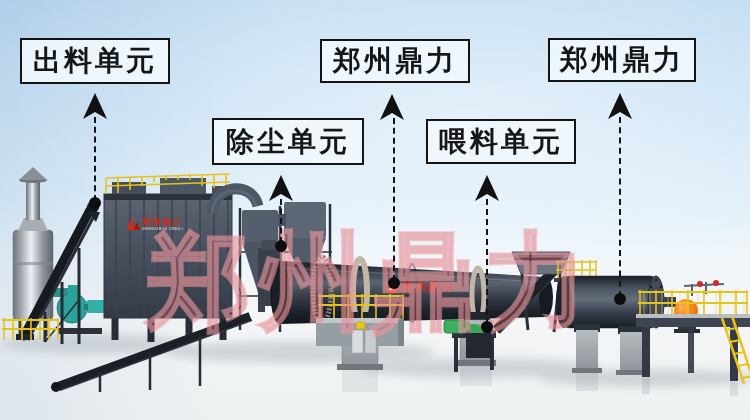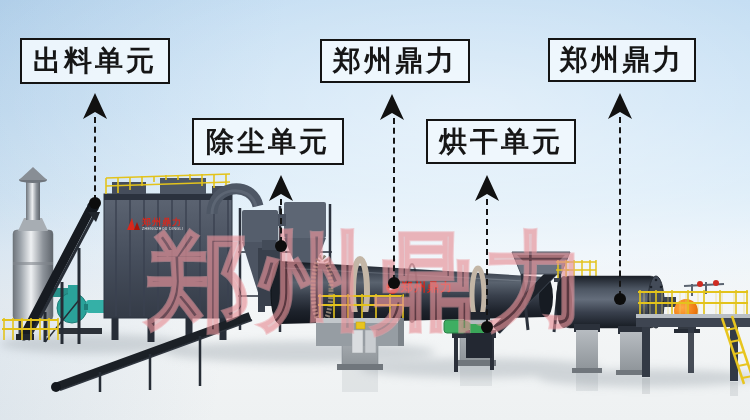--- a/index.html
+++ b/index.html
@@ -32,21 +32,21 @@
     pointer-events:none;
   }
   
   .callout{
     position:absolute;z-index:4;box-sizing:border-box;
     background:rgba(240,247,253,0.92);border:2px solid #141414;
     color:#161616;font-weight:bold;font-size:28px;letter-spacing:3px;
     display:flex;align-items:center;justify-content:center;white-space:nowrap;
   }
   .c1{left:20px;top:38px;width:150px;height:46px;}
-  .c2{left:192px;top:118px;width:152px;height:47px;}
+  .c2{left:212px;top:118px;width:152px;height:47px;}
   .c3{left:320px;top:39px;width:150px;height:44px;}
   .c4{left:426px;top:119px;width:150px;height:45px;}
   .c5{left:548px;top:38px;width:148px;height:44px;}
   .arrow{position:absolute;z-index:4;width:24px;height:26px;fill:#111;}
   .a1{left:83px;top:93px;} .a2{left:269px;top:175px;} .a3{left:380px;top:94px;}
   .a4{left:475px;top:175px;} .a5{left:608px;top:93px;}
   .dash{position:absolute;z-index:4;width:0;border-left:2px dashed #151515;}
   .l1{left:94px;top:117px;height:84px;} .l2{left:280px;top:199px;height:44px;}
   .l3{left:393px;top:118px;height:163px;} .l4{left:486px;top:199px;height:126px;}
   .l5{left:619px;top:117px;height:180px;}
@@ -390,21 +390,21 @@
       <span class="nm">郑州鼎力</span>
       <span class="sub">ZHENGZHOU DINGLI</span>
     </span>
   </div>
 
   <div class="watermark">郑州鼎力</div>
 
   <div class="callout c1">出料单元</div>
   <div class="callout c2">除尘单元</div>
   <div class="callout c3">郑州鼎力</div>
-  <div class="callout c4">烘干单元</div>
+  <div class="callout c4">喂料单元</div>
   <div class="callout c5">郑州鼎力</div>
 
   <svg class="arrow a1" viewBox="0 0 24 26">
       <polygon points="12,0 24,26 12,19 0,26"></polygon>
     </svg>
   <svg class="arrow a2" viewBox="0 0 24 26">
       <polygon points="12,0 24,26 12,19 0,26"></polygon>
     </svg>
   <svg class="arrow a3" viewBox="0 0 24 26">
       <polygon points="12,0 24,26 12,19 0,26"></polygon>

